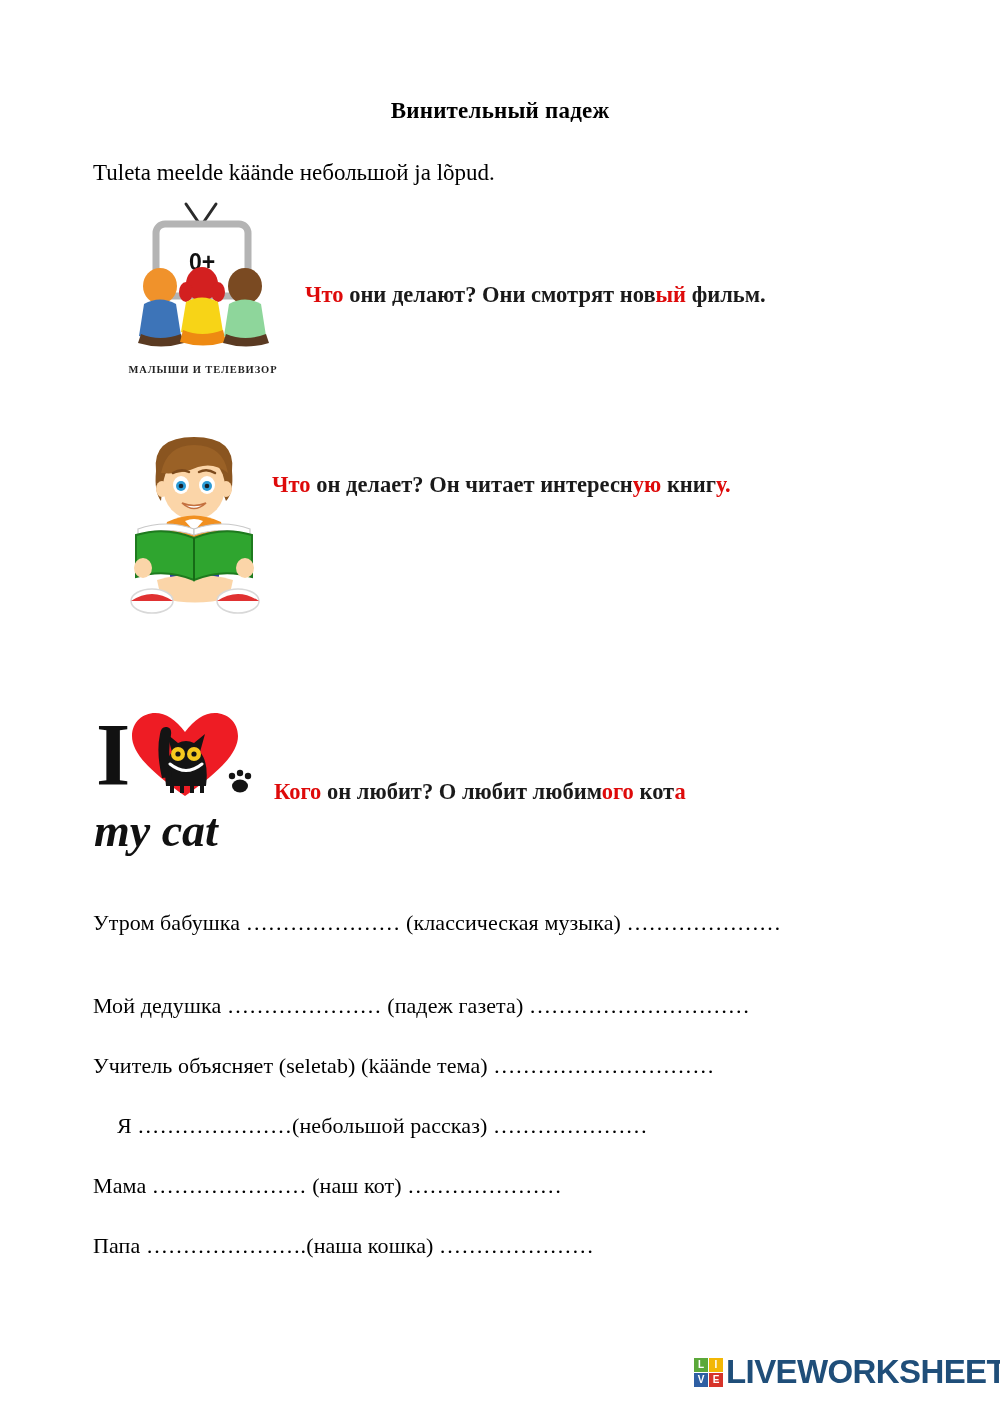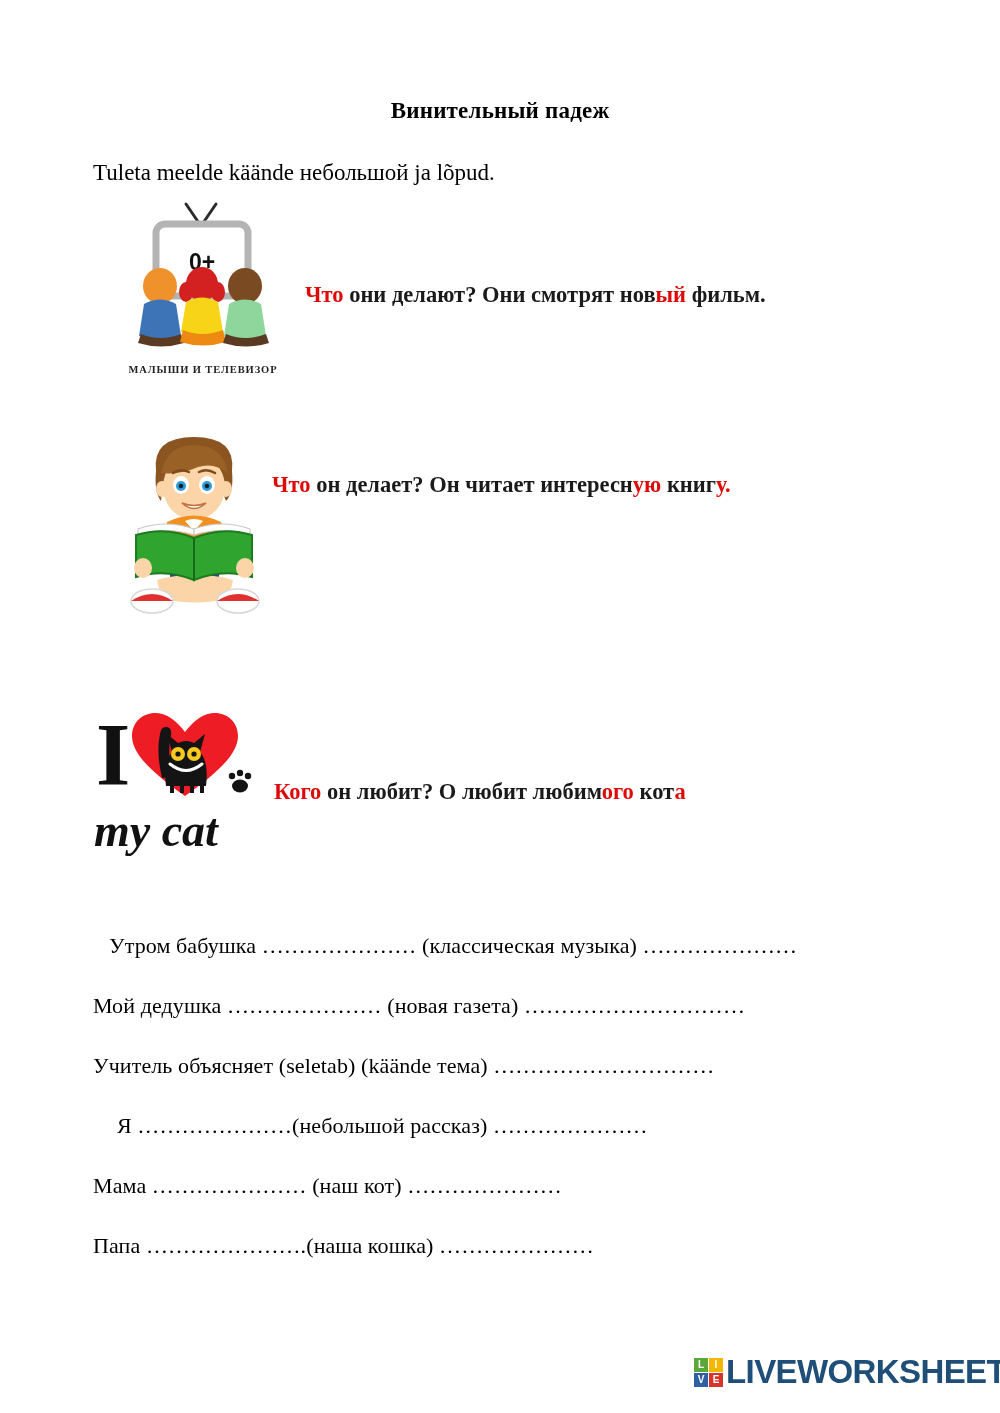--- a/index.html
+++ b/index.html
@@ -56,21 +56,21 @@
 
   
   .exercise {
     position: absolute;
     left: 93px;
     font-size: 22px;
     font-weight: normal;
     white-space: nowrap;
     letter-spacing: 0.1px;
   }
-  #exercise-0 { top: 933px; margin-left: 16px; }
+  #exercise-0 { top: 910px; }
   #exercise-1 { top: 993px; }
   #exercise-2 { top: 1053px; }
   #exercise-3 { top: 1113px; margin-left: 24px; }
   #exercise-4 { top: 1173px; }
   #exercise-5 { top: 1233px; }
 
   
   #illo-tv {
     position: absolute;
     left: 108px;
@@ -270,21 +270,21 @@
 
       <text x="6" y="148" font-family="Liberation Serif, serif" font-size="46" font-style="italic" font-weight="bold" fill="#111111">my cat</text>
     </svg>
   </div>
 
   <div class="sentence" id="sentence-3">
     <span class="hl">Кого</span><span class="pl"> он любит? О любит любим</span><span class="hl">ого</span><span class="pl"> кот</span><span class="hl">а</span>
   </div>
 
   <div class="exercise" id="exercise-0">Утром бабушка ………………… (классическая музыка)  …………………</div>
-  <div class="exercise" id="exercise-1">Мой дедушка  ………………… (новая газета)   …………………………</div>
+  <div class="exercise" id="exercise-1">Мой дедушка  ………………… (падеж газета)   …………………………</div>
   <div class="exercise" id="exercise-2">Учитель объясняет (seletab)  (käände тема)          …………………………</div>
   <div class="exercise" id="exercise-3">Я …………………(небольшой рассказ) …………………</div>
   <div class="exercise" id="exercise-4">Мама  ………………… (наш кот)     …………………</div>
   <div class="exercise" id="exercise-5">Папа   ………………….(наша кошка)  …………………</div>
 
   <div id="footer-logo">
     <div id="logo-tiles">
       <span class="tile-l">L</span>
       <span class="tile-i">I</span>
       <span class="tile-v">V</span>

